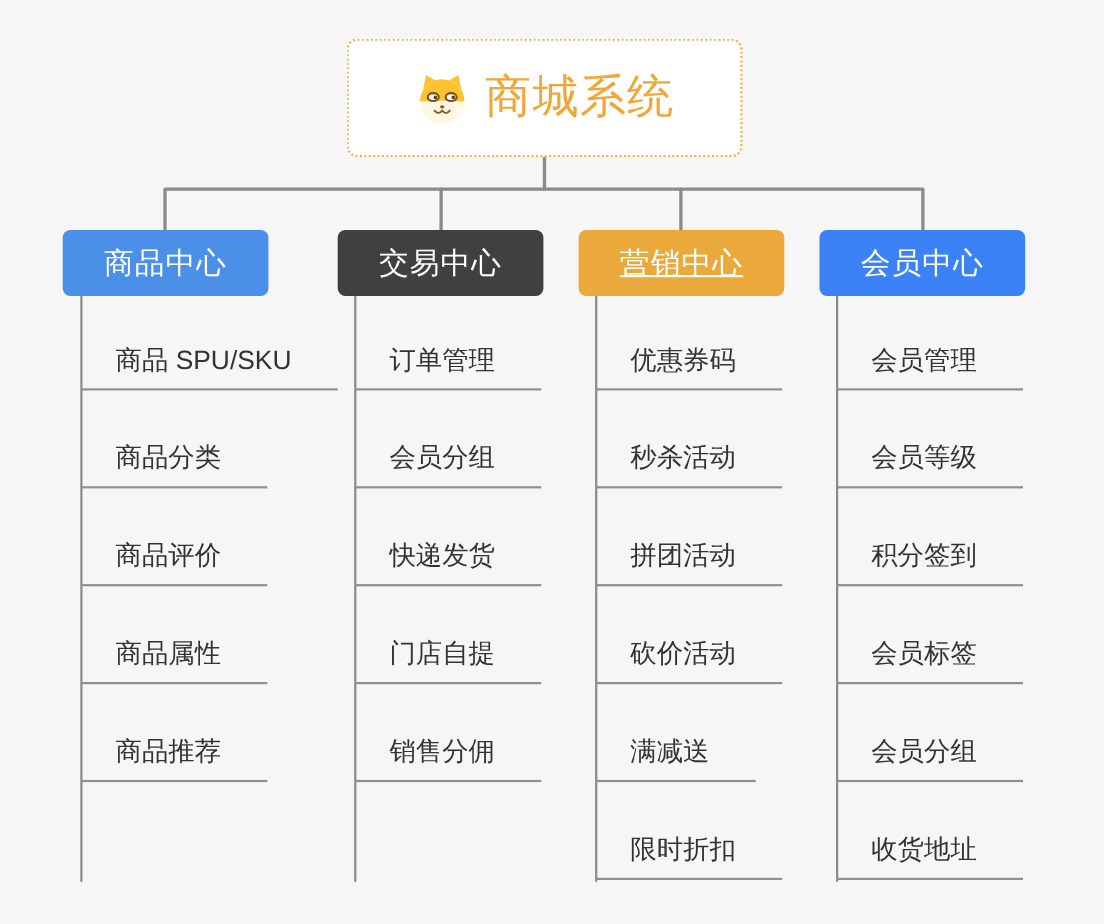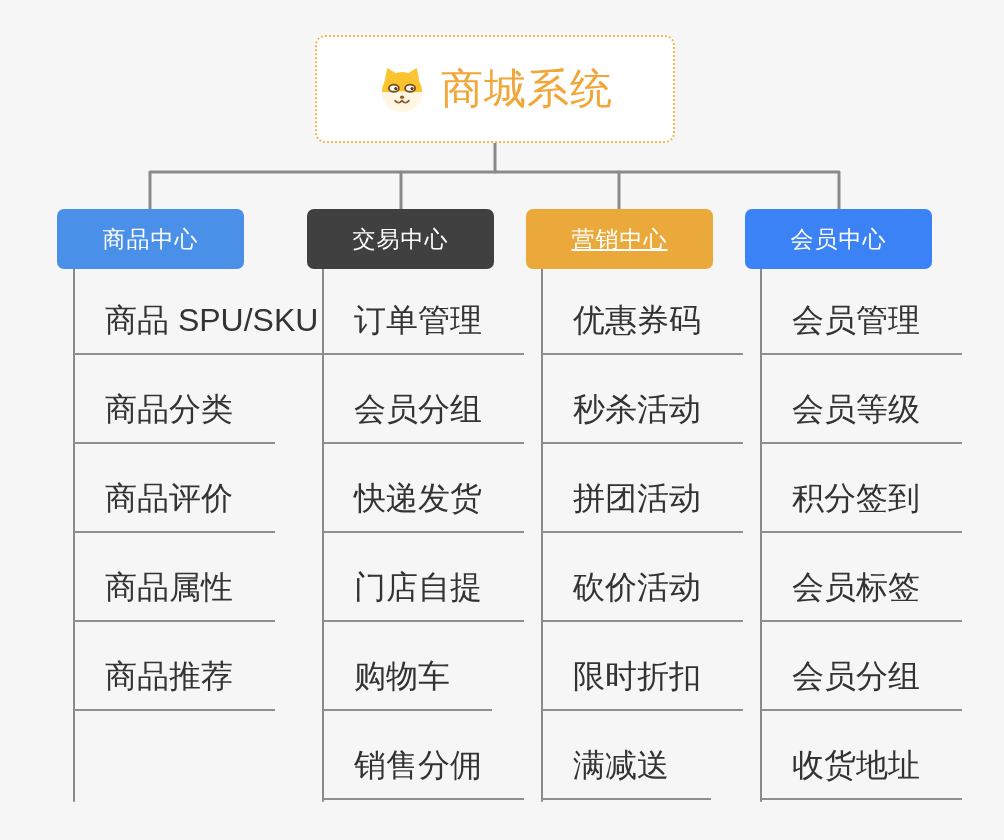--- a/index.html
+++ b/index.html
@@ -23,35 +23,35 @@
   .root-title{
     font-size:42px;line-height:1;color:#F2A638;letter-spacing:1px;
     white-space:nowrap;
     font-family:Liberation Serif, serif;
   }
   .dog-icon{width:50px;height:48px;display:block;}
   
   .branch-header{
     position:absolute;top:209px;width:187px;height:60px;
     border-radius:7px;display:flex;align-items:center;justify-content:center;
-    color:#ffffff;font-size:23px;letter-spacing:1px;white-space:nowrap;
+    color:#ffffff;font-size:27px;letter-spacing:1px;white-space:nowrap;
     z-index:2;
   }
   
   .child-col{
     position:absolute;top:266px;
     display:flex;flex-direction:column;align-items:flex-start;
     z-index:1;
   }
   .child-node{
     box-sizing:border-box;height:89px;
     display:flex;align-items:flex-end;
     padding:0 42px 10px 31px;
     border-bottom:2px solid #8F8F8F;
-    font-size:32px;color:#333333;white-space:nowrap;
+    font-size:24px;color:#333333;white-space:nowrap;
   }
 </style>
 </head>
 <body>
 
 <div id="stage">
 
   <svg id="connectors" viewBox="0 0 1004 840" xmlns="http://www.w3.org/2000/svg">
     <g stroke="#8A8A8A" fill="none" stroke-linecap="round" stroke-linejoin="round">
 
@@ -95,31 +95,30 @@
     <div class="child-node">商品评价</div>
     <div class="child-node">商品属性</div>
     <div class="child-node">商品推荐</div>
   </div>
 
   <div class="child-col" style="left:323px">
     <div class="child-node">订单管理</div>
     <div class="child-node">会员分组</div>
     <div class="child-node">快递发货</div>
     <div class="child-node">门店自提</div>
-    <div class="child-node">购物车</div>
     <div class="child-node">销售分佣</div>
   </div>
 
   <div class="child-col" style="left:542px">
     <div class="child-node">优惠券码</div>
     <div class="child-node">秒杀活动</div>
     <div class="child-node">拼团活动</div>
     <div class="child-node">砍价活动</div>
+    <div class="child-node">满减送</div>
     <div class="child-node">限时折扣</div>
-    <div class="child-node">满减送</div>
   </div>
 
   <div class="child-col" style="left:761px">
     <div class="child-node">会员管理</div>
     <div class="child-node">会员等级</div>
     <div class="child-node">积分签到</div>
     <div class="child-node">会员标签</div>
     <div class="child-node">会员分组</div>
     <div class="child-node">收货地址</div>
   </div>

